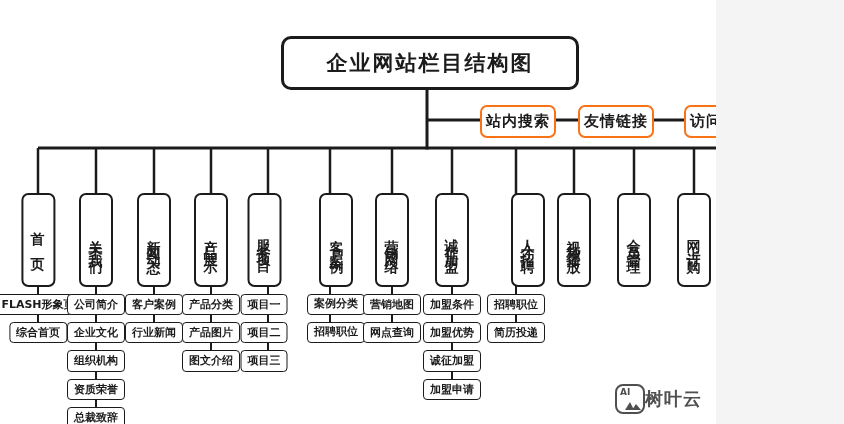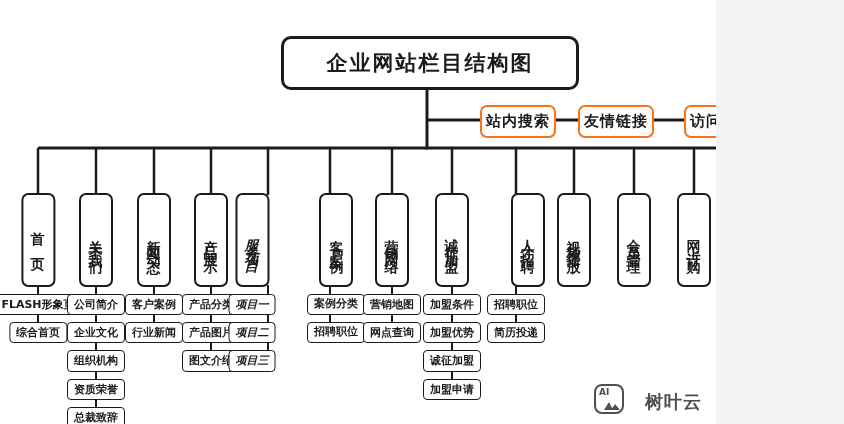--- a/index.html
+++ b/index.html
@@ -30,22 +30,22 @@
     border-radius:7px;background:#fff;display:flex;align-items:center;
     justify-content:center;writing-mode:vertical-rl;text-orientation:upright;
     font-size:14px;font-weight:700;
   }
   .child-node{
     border:1.5px solid #1b1b1b;border-radius:4px;background:#fff;
     padding:3px 6px;font-size:11px;font-weight:600;white-space:nowrap;
     line-height:1.2;
   }
   #brand-logo{
-    position:absolute;right:14px;bottom:10px;display:flex;align-items:flex-end;
-    gap:21px;z-index:3;
+    position:absolute;right:14px;bottom:10px;display:flex;align-items:center;
+    gap:0;z-index:3;
   }
   #brand-logo-icon{
     width:30px;height:30px;box-sizing:border-box;border:2.5px solid #4f4f4f;
     border-radius:8px;position:relative;background:#fff;
   }
   #brand-logo-icon .ai{
     position:absolute;left:3px;top:1px;font-size:9px;font-weight:800;color:#4f4f4f;
   }
   #brand-logo-icon svg{position:absolute;right:1px;bottom:1px;}
   #brand-logo-text{font-size:18px;font-weight:700;color:#4f4f4f;letter-spacing:1px;}
@@ -108,21 +108,21 @@
         <div class="col-node node" style="letter-spacing: 7px; padding-top: 3.5px;">新闻动态</div>
         <div class="child-node node">客户案例</div>
         <div class="child-node node">行业新闻</div>
       </div>
       <div class="col-group" style="left: 211px; top: 193px;">
         <div class="col-node node" style="letter-spacing: 7px; padding-top: 3.5px;">产品展示</div>
         <div class="child-node node">产品分类</div>
         <div class="child-node node">产品图片</div>
         <div class="child-node node">图文介绍</div>
       </div>
-      <div class="col-group" style="left: 252px; top: 193px; font-style: italic;">
+      <div class="col-group" style="left: 264px; top: 193px;">
         <div class="col-node node" style="letter-spacing: 7px; padding-top: 3.5px;">服务项目</div>
         <div class="child-node node">项目一</div>
         <div class="child-node node">项目二</div>
         <div class="child-node node">项目三</div>
       </div>
       <div class="col-group" style="left: 336px; top: 193px; font-family: Liberation Mono, monospace;">
         <div class="col-node node" style="letter-spacing: 7px; padding-top: 3.5px;">客户案例</div>
         <div class="child-node node">案例分类</div>
         <div class="child-node node">招聘职位</div>
       </div>

